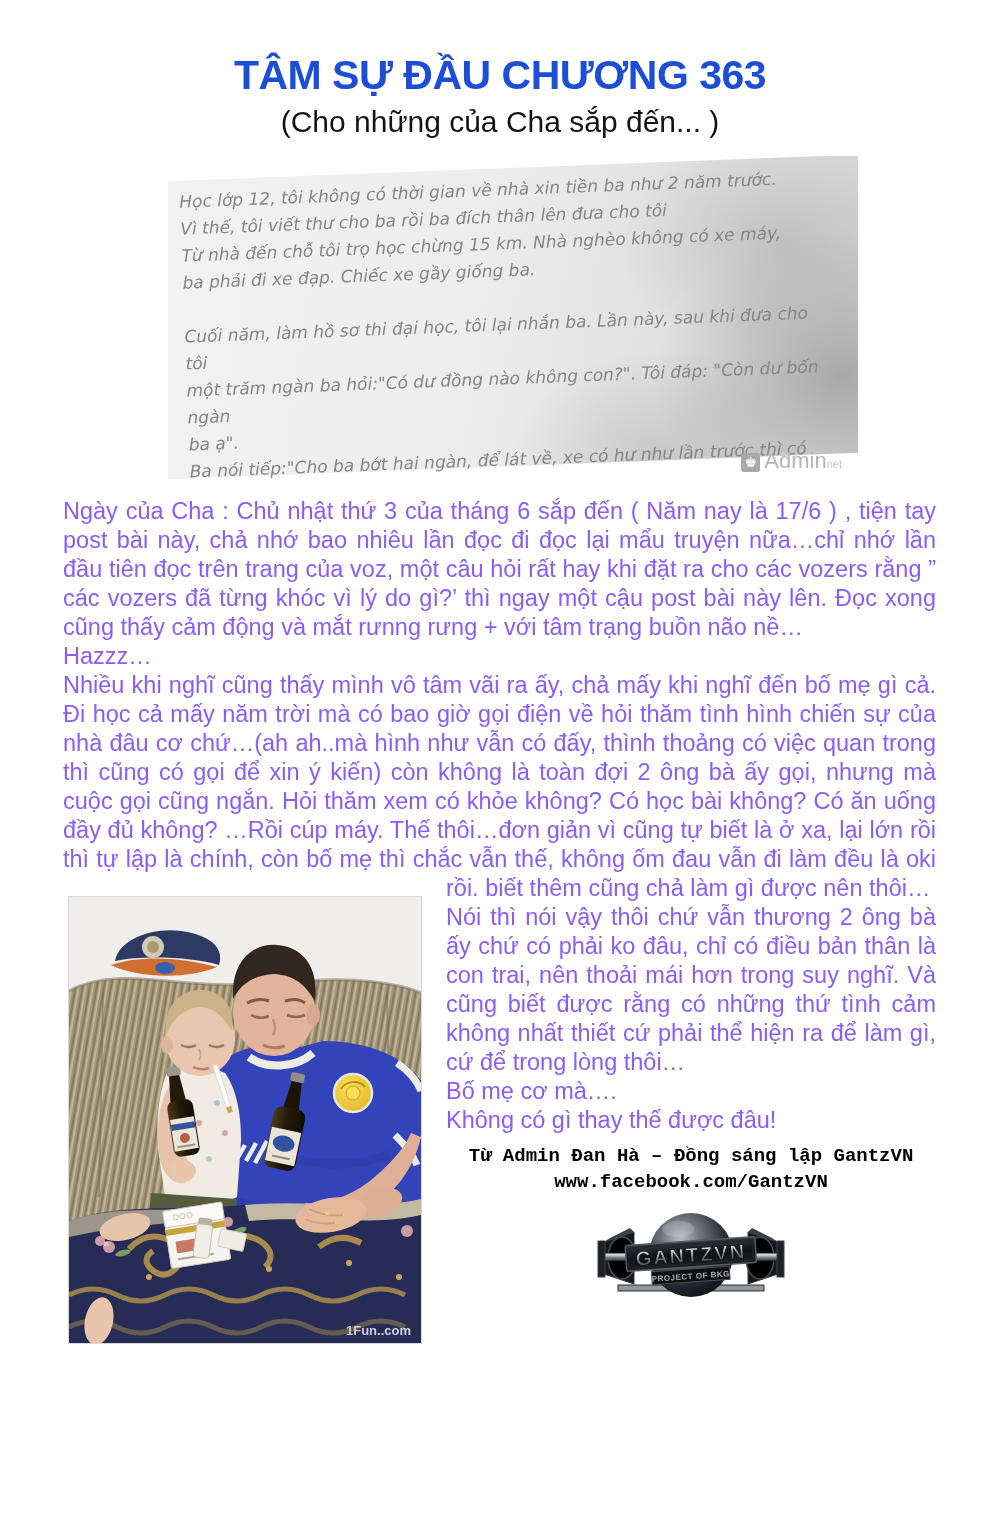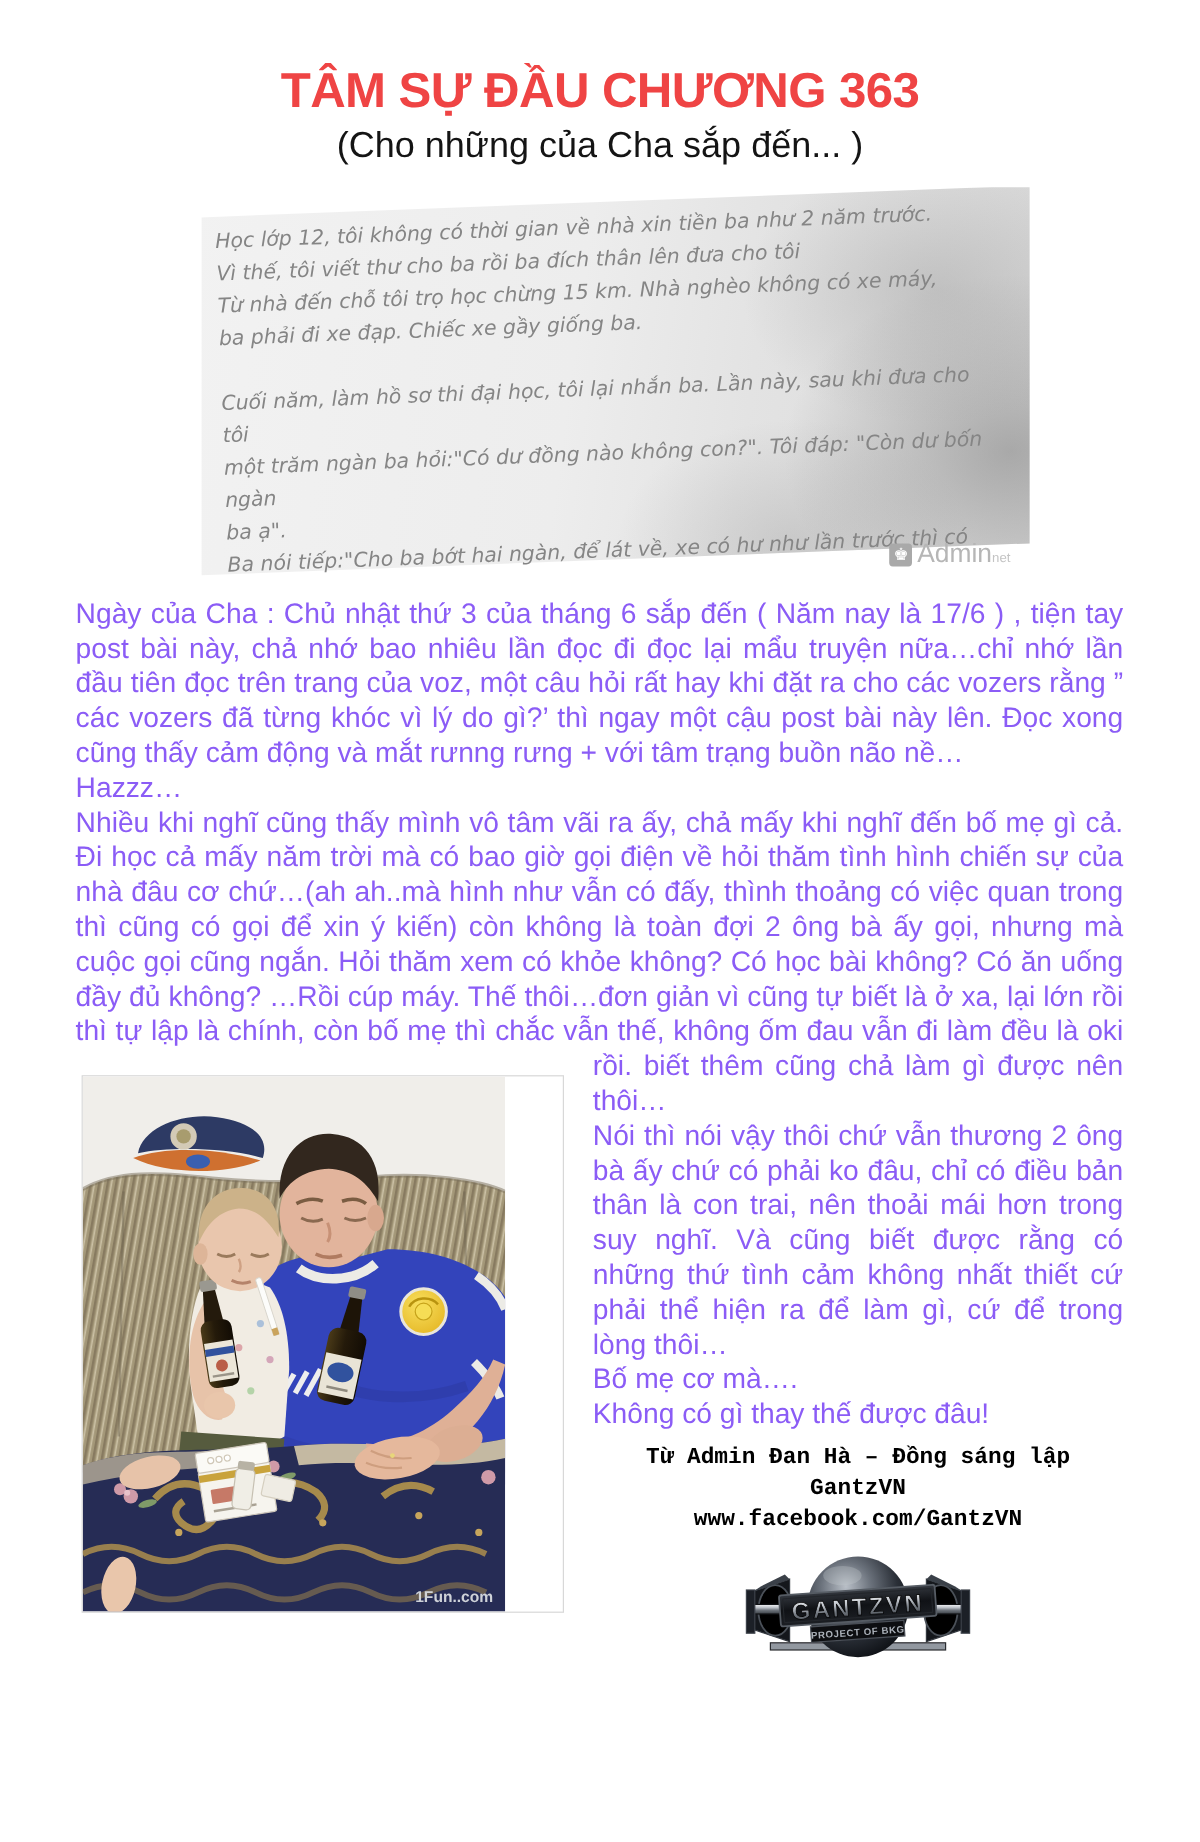--- a/index.html
+++ b/index.html
@@ -1,20 +1,20 @@
 <!DOCTYPE html>
 <html><head>
 <meta charset="utf-8">
 <style>
   html,body{margin:0;padding:0;background:#ffffff;}
   .page{position:relative;width:1000px;height:1535px;background:#fff;overflow:hidden;
         font-family:"Liberation Sans",sans-serif;color:#101010;}
 
   .title{position:absolute;top:52px;left:0;width:100%;text-align:center;
-         font-size:41px;font-weight:800;letter-spacing:-0.5px;color:#ef4444;}
+         font-size:41px;font-weight:800;letter-spacing:-0.5px;color:#1d4ed8;}
   .subtitle{position:absolute;top:105px;left:0;width:100%;text-align:center;
          font-size:30px;font-weight:400;color:#141414;}
 
   
   .letter-wrap{position:absolute;left:168px;top:156px;width:690px;height:326px;
                overflow:hidden;background:#fff;}
   .paper{position:absolute;left:-10px;right:-10px;top:12px;bottom:16px;
          transform:rotate(-2.2deg);
          background:
            radial-gradient(230px 160px at 88% 28%, rgba(150,150,150,.40), rgba(150,150,150,0) 70%),
@@ -28,21 +28,21 @@
          font-family:"Liberation Sans",sans-serif;white-space:normal;}
   .wm-crown{display:inline-block;width:19px;height:19px;background:#a9a9a9;color:#fff;
          border-radius:3px;font-size:14px;line-height:19px;text-align:center;
          margin-right:4px;vertical-align:1px;font-style:normal;}
   .wm-suffix{font-size:11px;color:#c4c4c4;}
 
   
   .article{position:absolute;left:63px;top:497px;width:873px;}
   .body-text{margin:0;font-size:23.5px;line-height:29px;text-align:justify;
              white-space:pre-line;color:#8b5cf6;}
-  .photo-float{float:left;width:402px;margin:22px 24px 0 5px;white-space:normal;}
+  .photo-float{float:left;width:354px;margin:22px 24px 0 5px;white-space:normal;}
   .photo-frame{border:1px solid #d8d8d8;line-height:0;}
   .credits{white-space:normal;font-weight:700;font-size:19px;line-height:26px;
            text-align:center;margin-top:8px;color:#000;font-family:Liberation Mono, monospace;}
   .logo-row{white-space:normal;text-align:center;margin-top:6px;}
   .logo-row svg{display:inline-block;}
 </style>
 </head>
 <body>
 
 <div class="page">

